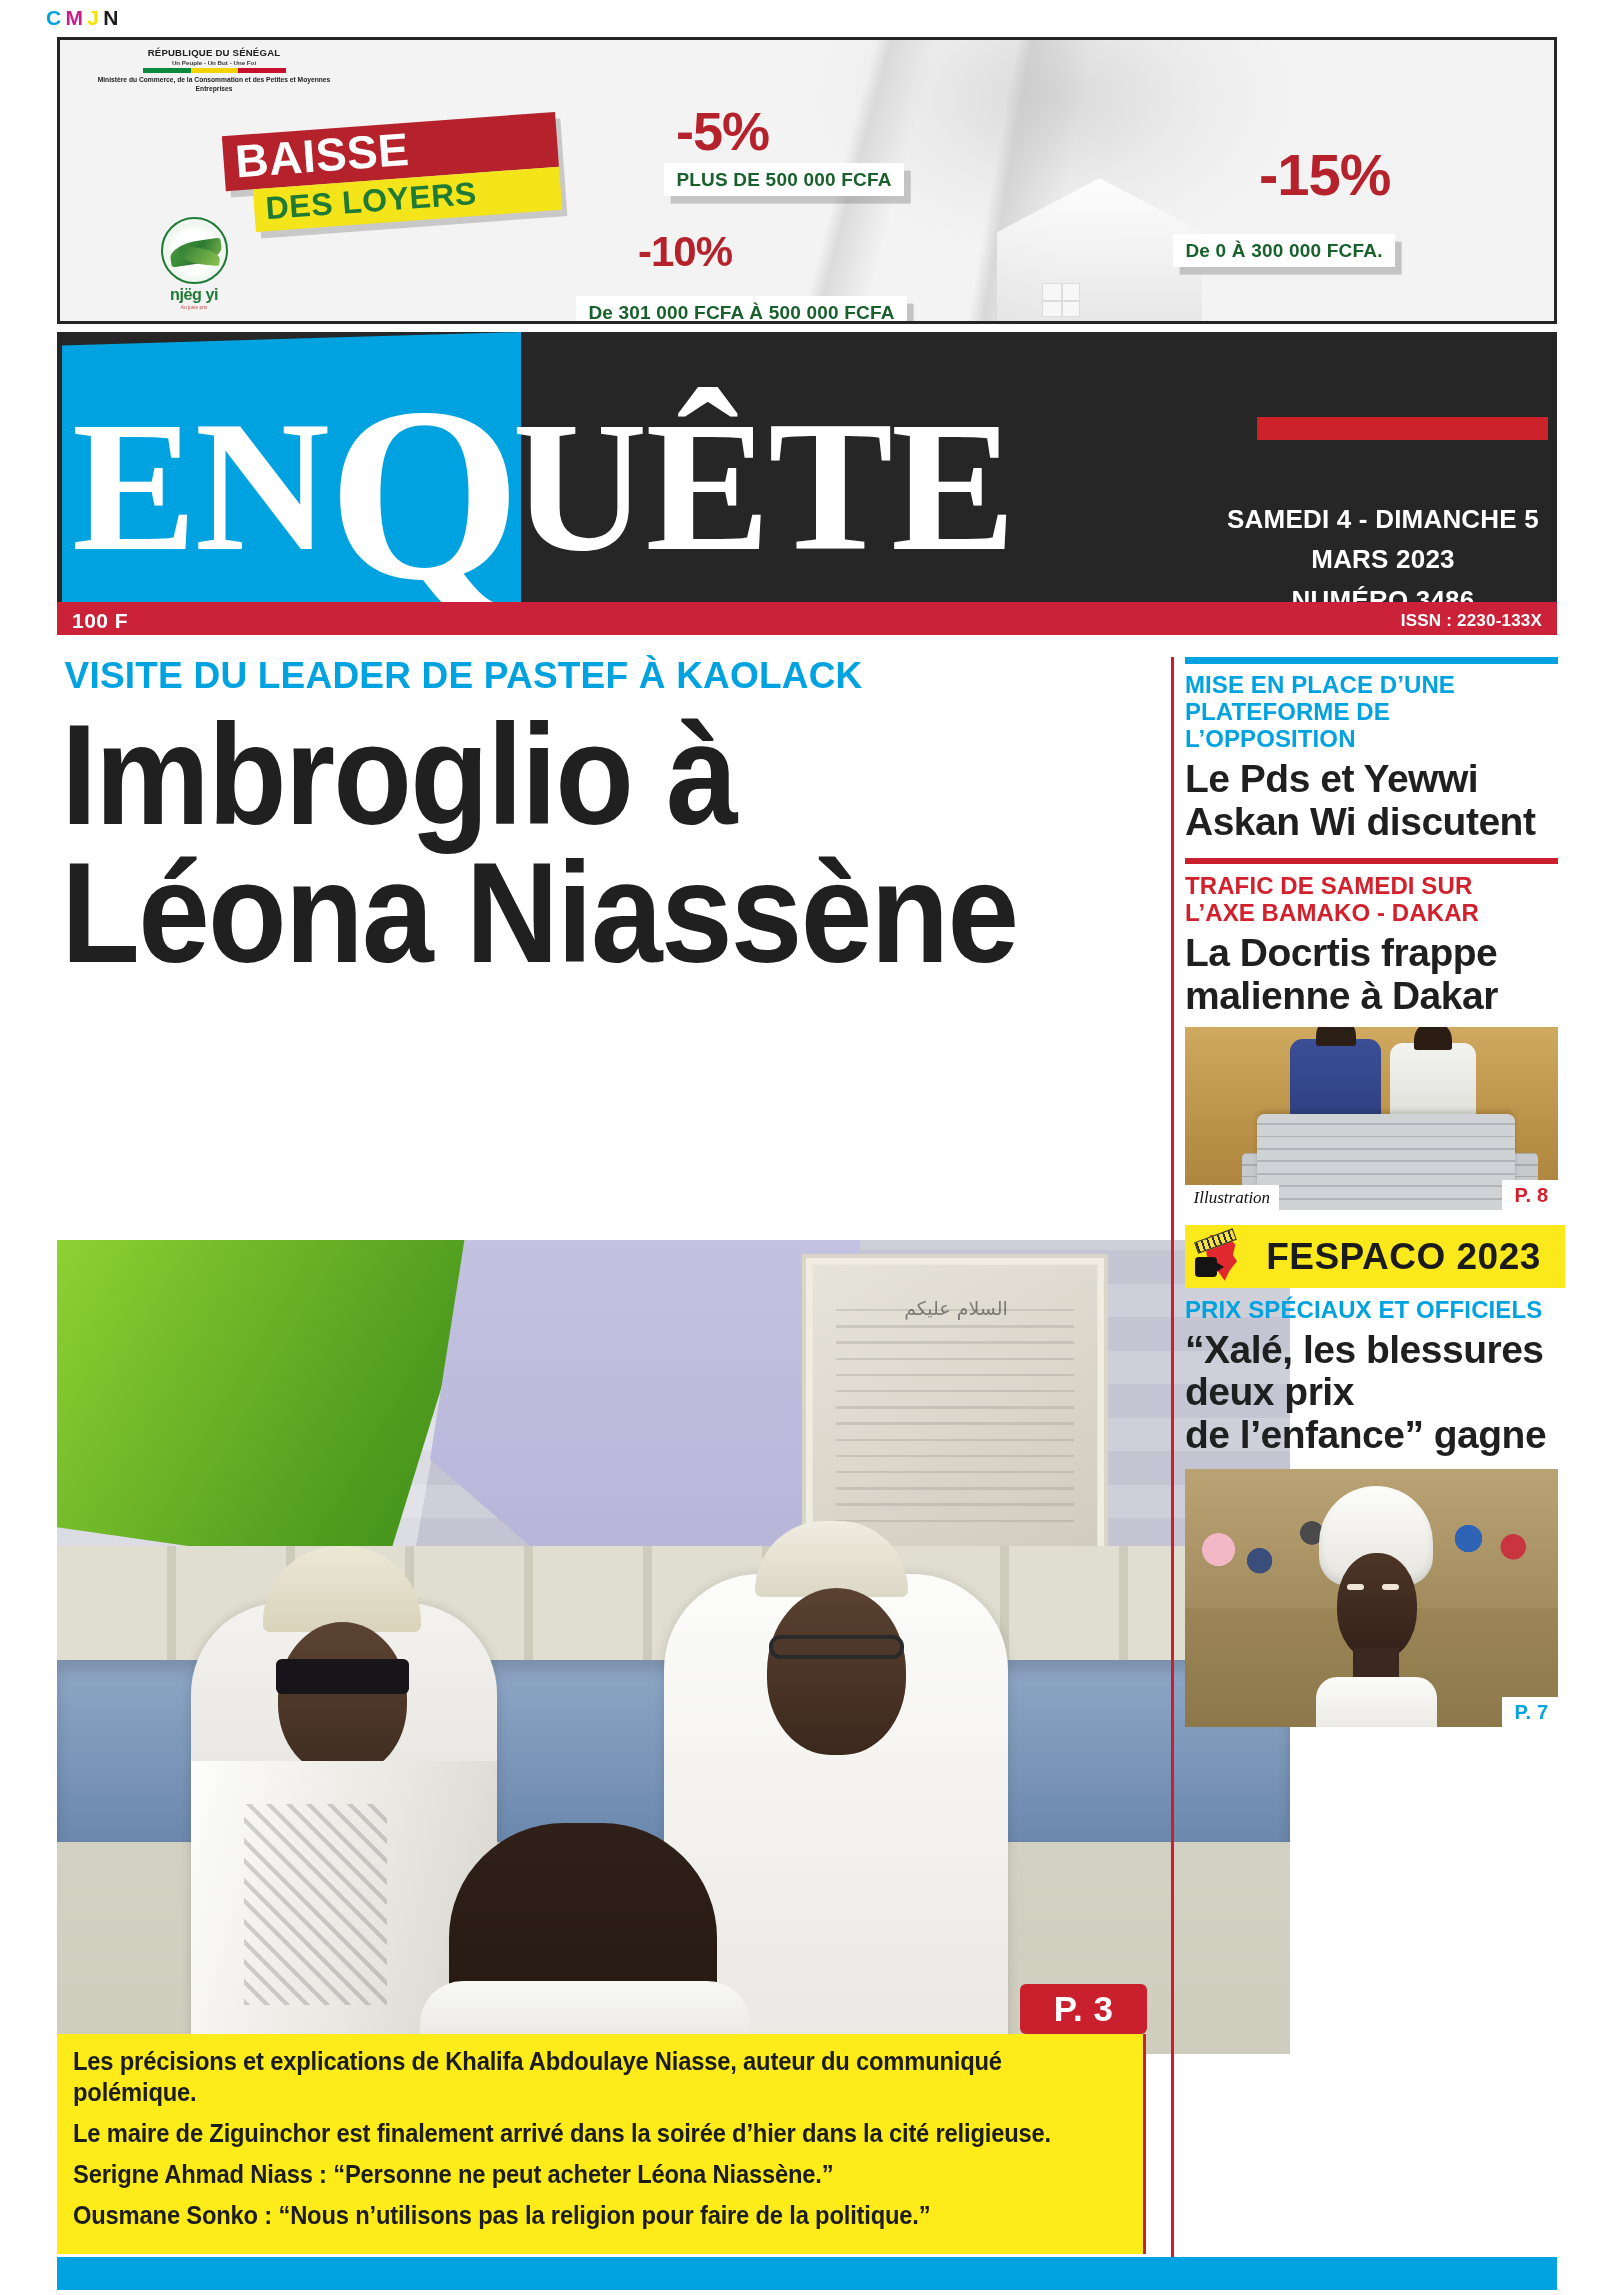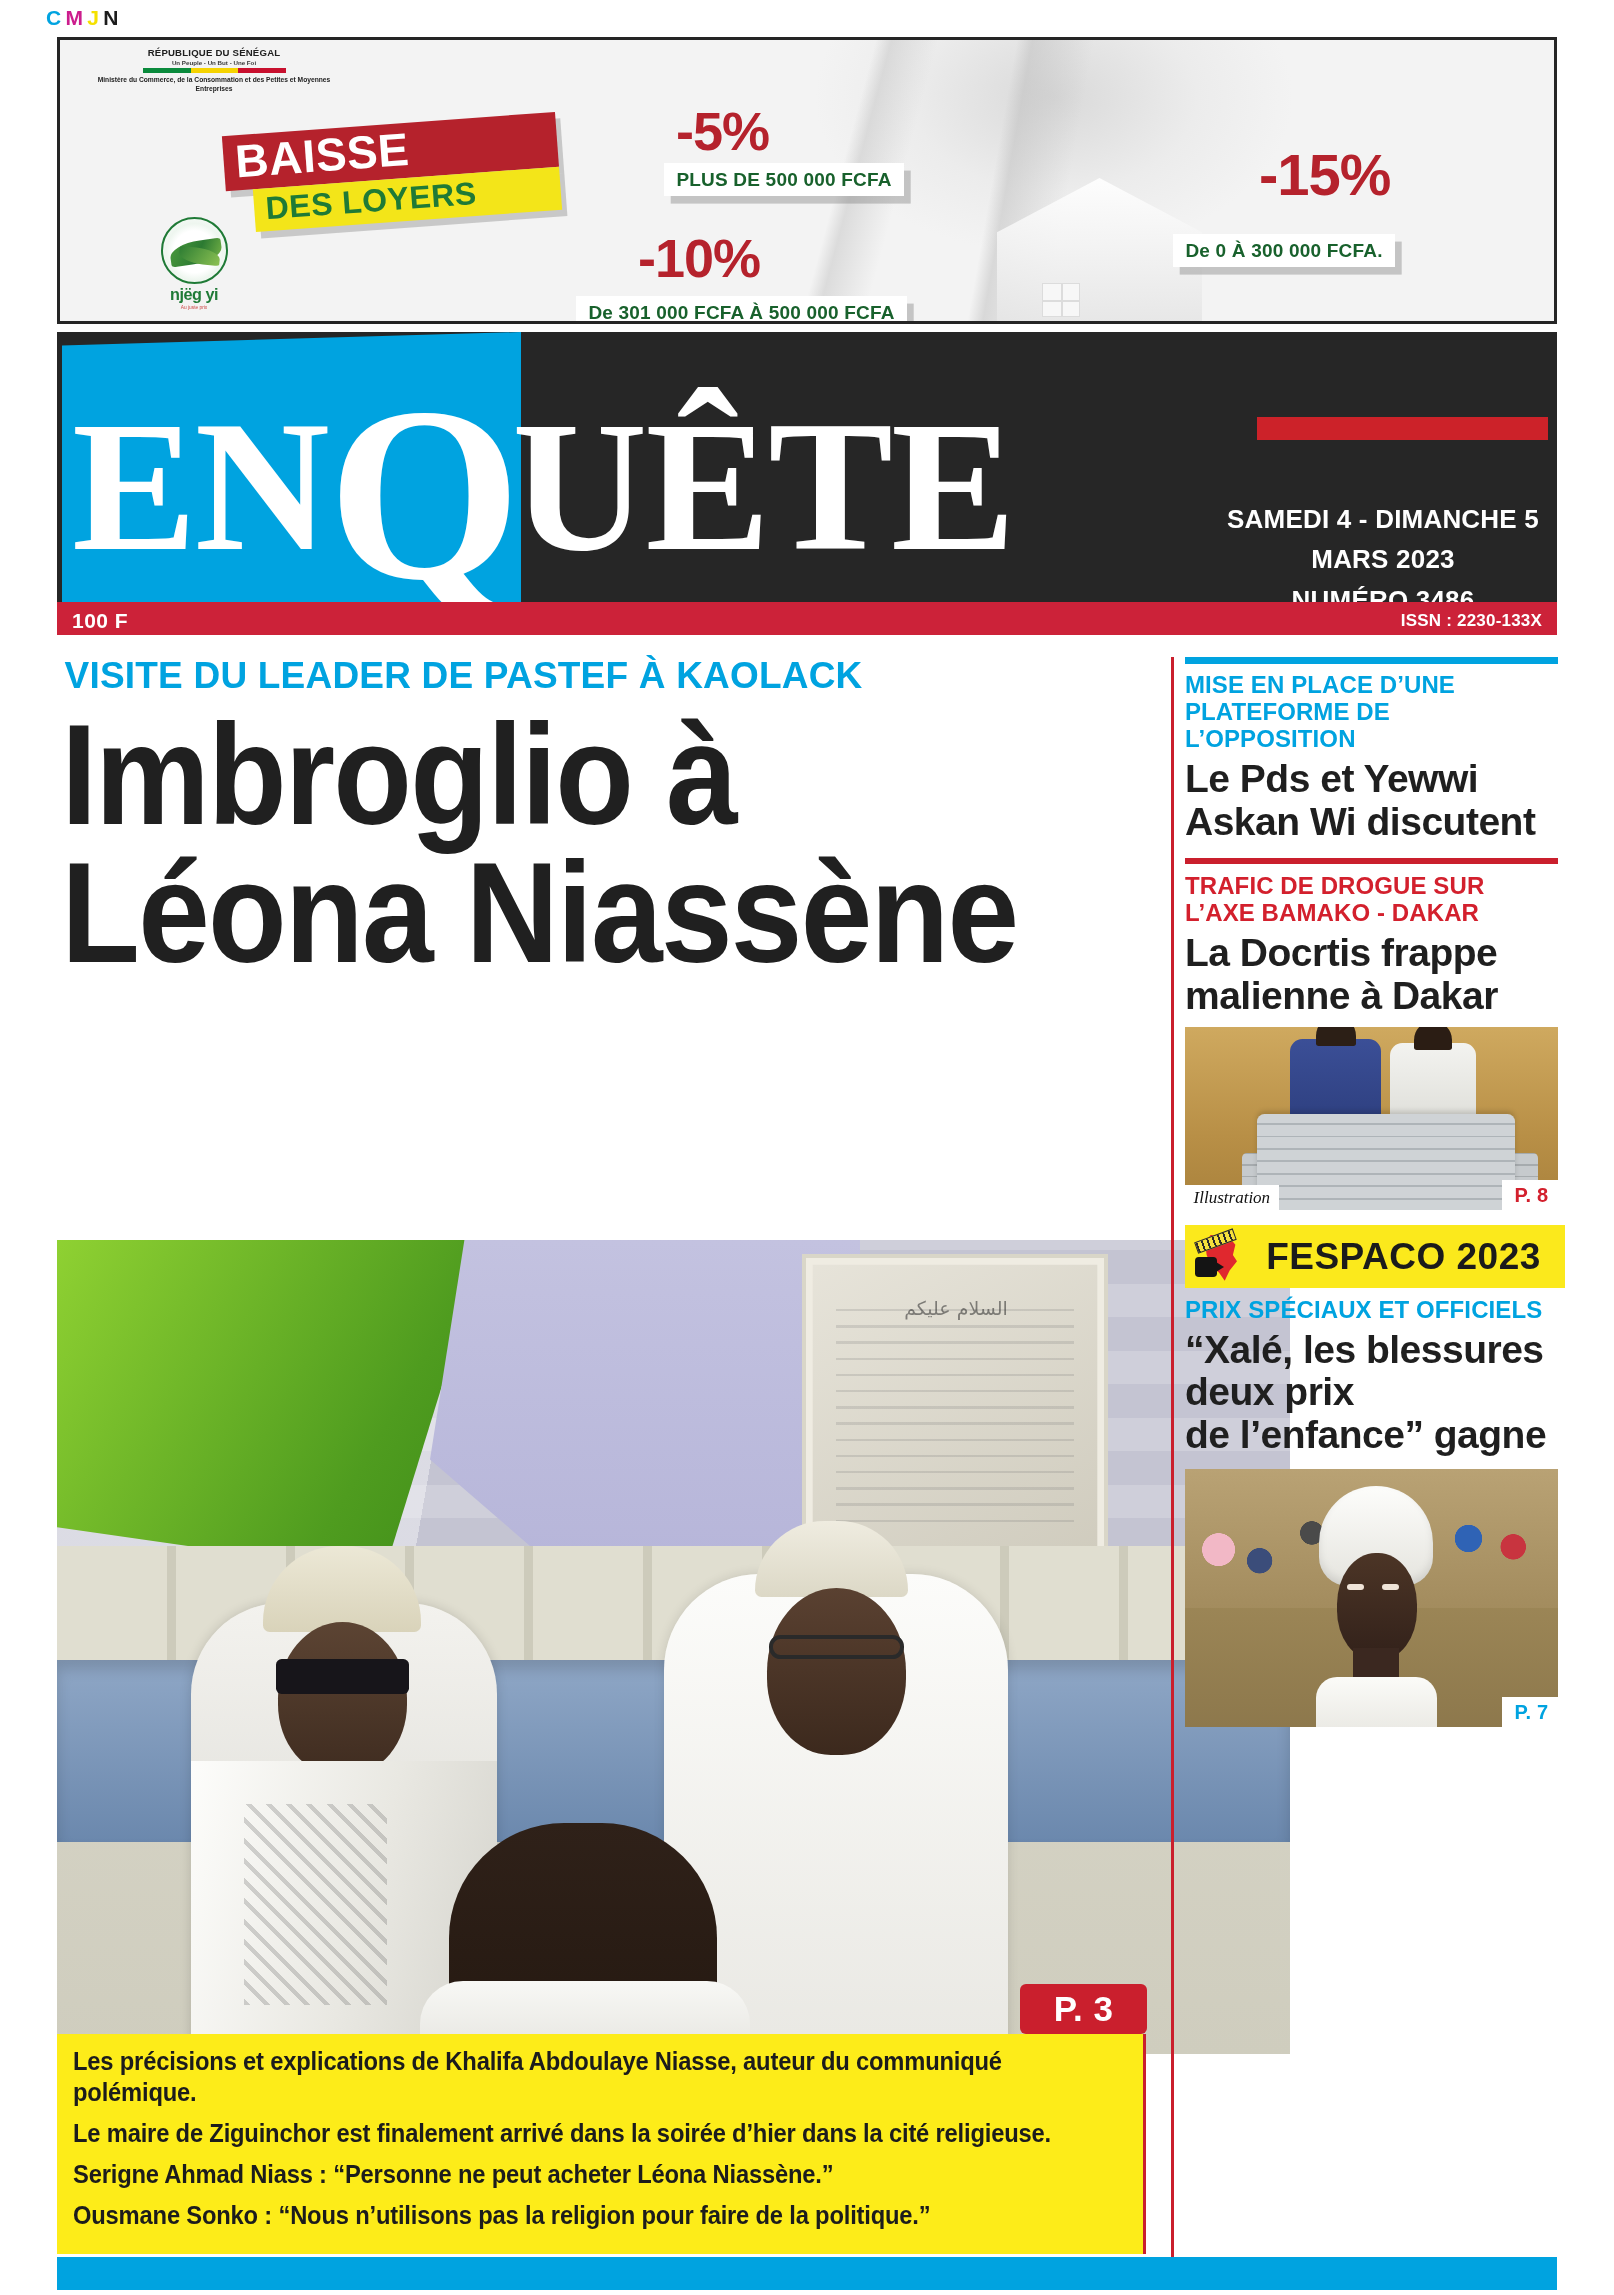--- a/index.html
+++ b/index.html
@@ -82,21 +82,21 @@
     box-shadow: 4.8px 6.7px 0 rgba(120,120,120,.35);
   }
   .sign-yellow {
     background:#f3e519; color:#1f7a36; font-size:32px; font-weight:700;
     letter-spacing:0.5px; padding:4.8px 11.5px 6.7px; line-height:1;
     margin-left:27px; box-shadow: 4.8px 6.7px 0 rgba(120,120,120,.35);
   }
 
   .pct { position:absolute; color:#b5222c; font-weight:700; line-height:1; letter-spacing:-1px; }
   .pct.p5  { left:616px; top:64px;  font-size:54px; }
-  .pct.p10 { left:578px; top:191px;  font-size:54px;text-align:center; }
+  .pct.p10 { left:578px; top:191px;  font-size:42px;text-align:center; }
   .pct.p15 { left:1199px; top:106px;  font-size:58px; }
 
   .plabel {
     position:absolute; background:#ffffff; color:#18612c;
     font-weight:700; padding:5.7px 12.4px; font-size:19px; letter-spacing:0.2px;
     box-shadow: 6.7px 7.6px 0 rgba(120,120,120,.38);
   }
   .plabel.l1 { left:604px; top:123px; }
   .plabel.l2 { left:516px; top:256px; }
   .plabel.l3 { left:1113px; top:194px; }
@@ -453,21 +453,21 @@
       </div>
       <div class="sb-title">
         <div>Le Pds et Yewwi</div>
         <div>Askan Wi discutent</div>
       </div>
     </div>
 
     <div style="margin-top:14.3px">
       <div class="side-rule-red"></div>
       <div class="sb-kicker red">
-        <div>TRAFIC DE DROGUE SUR</div>
+        <div>TRAFIC DE SAMEDI SUR</div>
         <div>L’AXE BAMAKO - DAKAR</div>
       </div>
       <div class="sb-title">
         <div>La Docrtis frappe</div>
         <div>malienne à Dakar</div>
       </div>
       <div class="sb-photo ph2">
         <div class="man1">
             <div class="hd"></div>
           </div>

